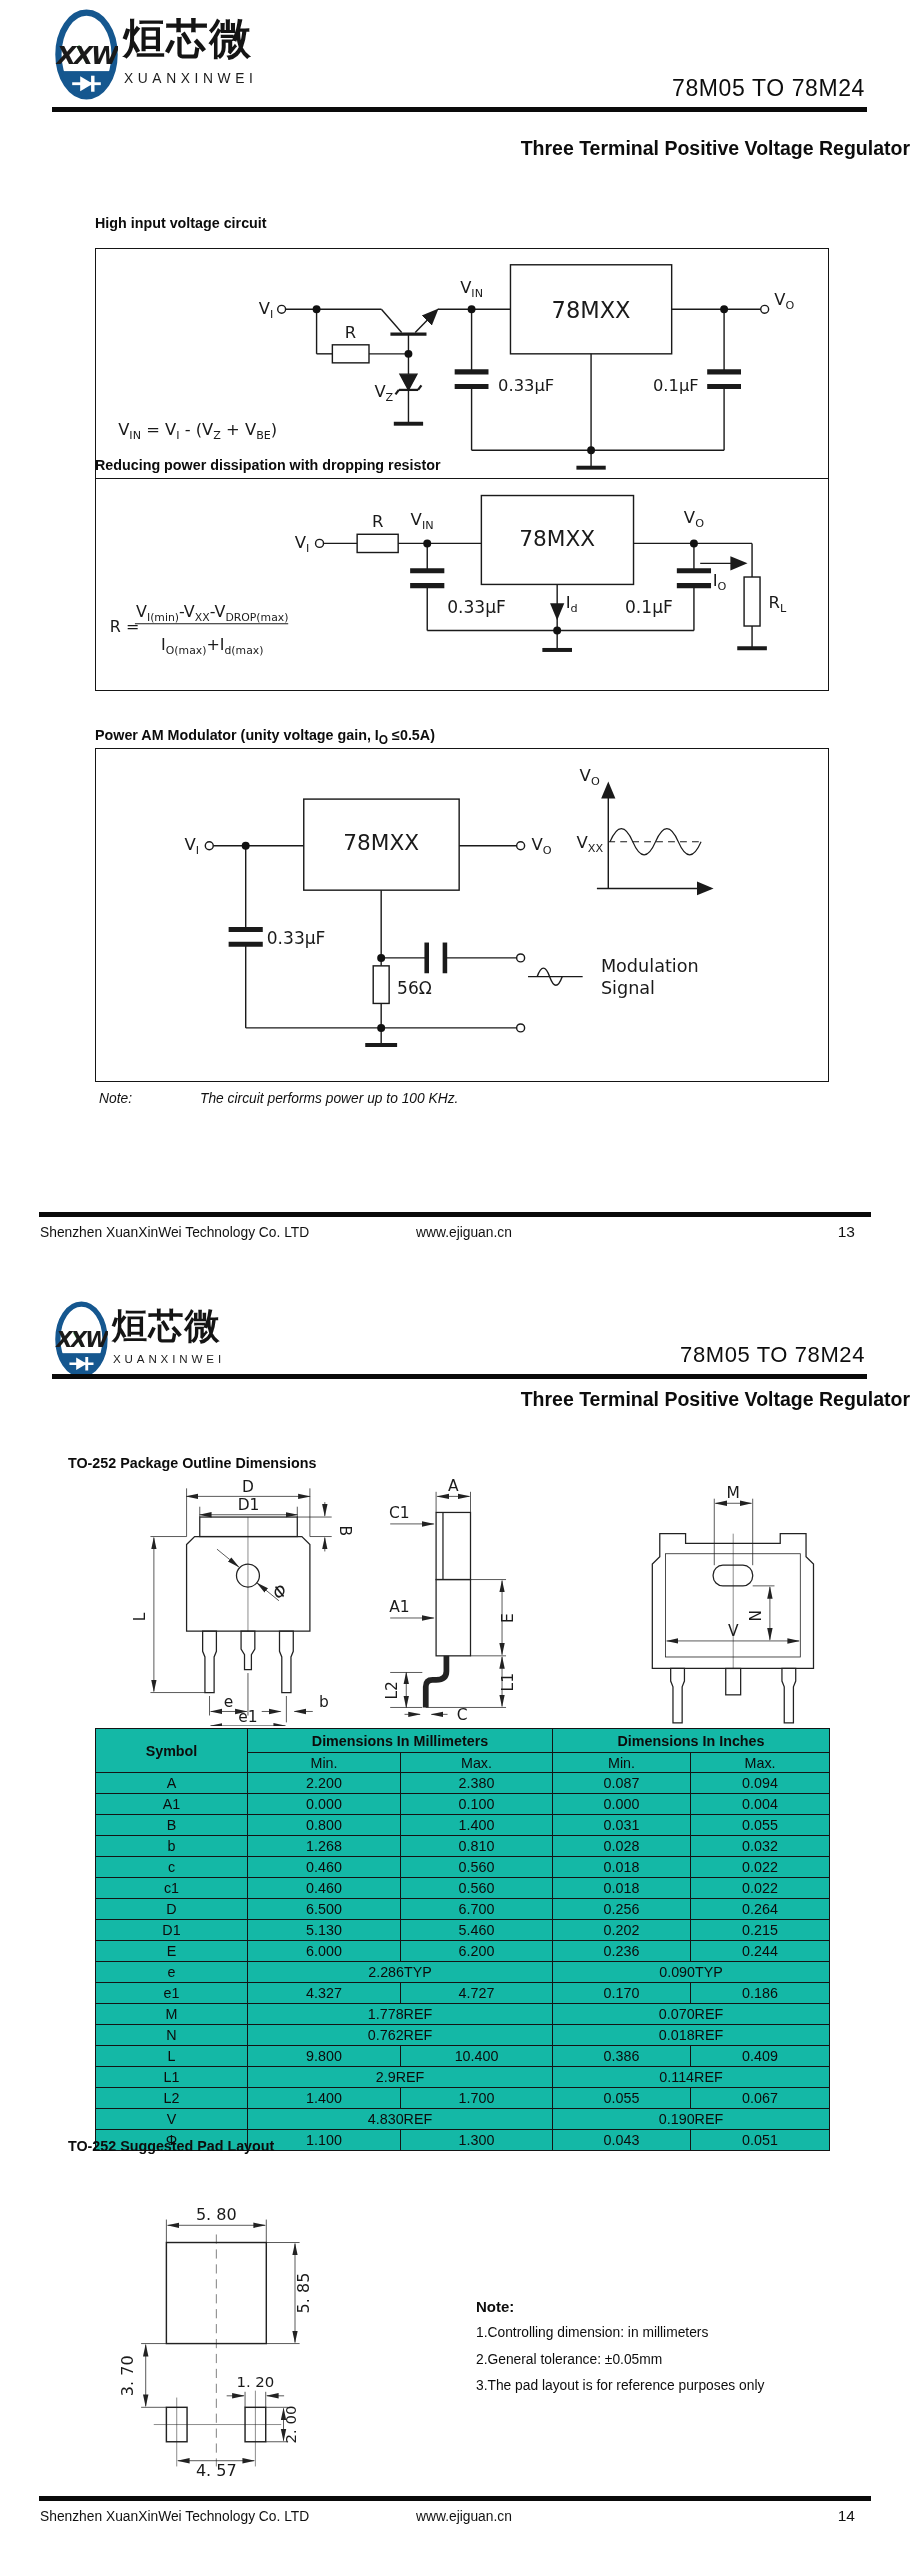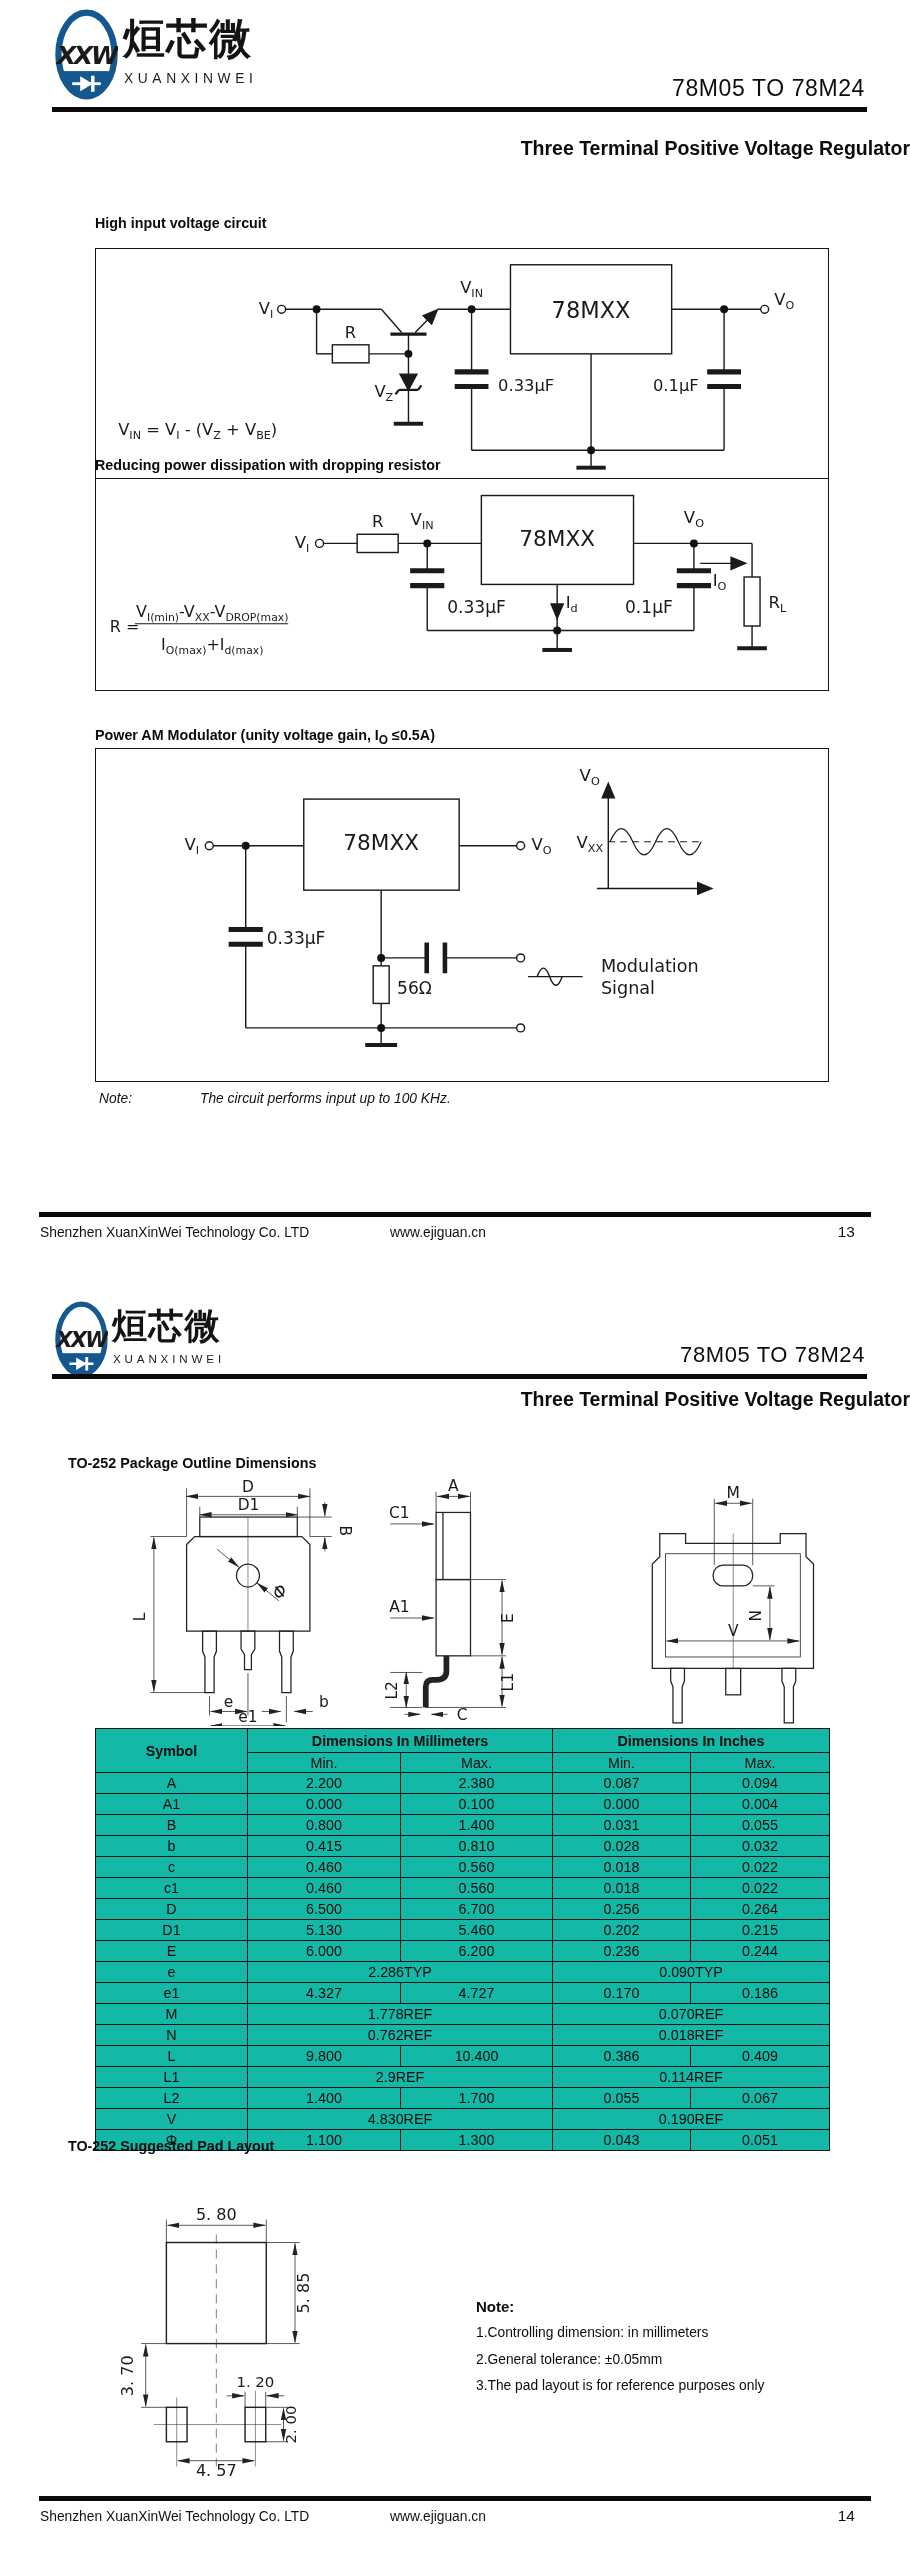--- a/index.html
+++ b/index.html
@@ -8,21 +8,21 @@
   .page{position:absolute;left:0;width:910px;}
   .abs{position:absolute;}
   .hrule{position:absolute;background:#0a0a0a;height:5.2px;}
   .doc-title{position:absolute;left:0;width:100%;text-align:right;
              font-size:19.5px;font-weight:bold;color:#0c0c0c;}
   .part-range{position:absolute;right:45px;font-size:23px;color:#0d0d0d;letter-spacing:0.6px;}
   .sec-heading{position:absolute;font-size:14.3px;font-weight:bold;color:#0c0c0c;}
   .cbox{position:absolute;border:1.1px solid #151515;background:#fff;}
   .note-line{position:absolute;font-size:13.8px;font-style:italic;color:#111;}
   .footer-company{position:absolute;left:40px;font-size:13.8px;}
-  .footer-site{position:absolute;left:390px;font-size:13.8px;}
+  .footer-site{position:absolute;left:416px;font-size:13.8px;}
   .footer-page{position:absolute;right:55px;font-size:15.5px;}
   
   .logo{position:absolute;height:92px;}
   .logo-cn{position:absolute;left:68px;top:9.2px;font-size:42px;font-weight:bold;color:#141414;letter-spacing:1.1px;line-height:1;}
   .logo-en{position:absolute;left:69px;top:62px;font-size:13.8px;color:#1c1c1c;letter-spacing:4.6px;}
   
   table.dims{position:absolute;left:95px;width:734px;border-collapse:collapse;
              table-layout:fixed;text-align:center;font-size:14.3px;color:#0c0c0c;background:#14b8a6;}
   table.dims th,table.dims td{border:1.1px solid #141414;padding:1.7px 1.1px;font-weight:normal;}
   table.dims th{font-weight:bold;}
@@ -251,21 +251,21 @@
           <text x="888" y="174" text-anchor="end"><tspan>V</tspan><tspan font-size="68%" dy="7">XX</tspan></text>
           <text x="297" y="343" font-size="30">0.33µF</text>
           <text x="526" y="430" font-size="30">56Ω</text>
           <text x="884" y="392" font-size="31">Modulation</text>
           <text x="884" y="430" font-size="31">Signal</text>
         </g>
       </svg>
     </div>
 
     <div class="note-line" style="left:99px;top:1091px;">Note:</div>
-    <div class="note-line" style="left:200px;top:1091px;">The circuit performs input up to 100 KHz.</div>
+    <div class="note-line" style="left:200px;top:1091px;">The circuit performs power up to 100 KHz.</div>
 
     <div class="hrule" style="left:39px;top:1212px;width:832px;height:4.6px;"></div>
     <div class="footer-company" style="top:1225px;">Shenzhen XuanXinWei Technology Co. LTD</div>
     <div class="footer-site" style="top:1225px;">www.ejiguan.cn</div>
     <div class="footer-page" style="top:1223px;">13</div>
   </div>
 
   <div class="page" style="top:1285px;height:1291px;">
 
     <div class="logo" style="left:55px;top:16px;width:241px;transform:scale(0.84);transform-origin:top left;">
@@ -439,21 +439,21 @@
           </tr>
           <tr style="height: 21px;">
             <td>B</td>
             <td>0.800</td>
             <td>1.400</td>
             <td>0.031</td>
             <td>0.055</td>
           </tr>
           <tr style="height: 21px;">
             <td>b</td>
-            <td>0.415</td>
+            <td>1.268</td>
             <td>0.810</td>
             <td>0.028</td>
             <td>0.032</td>
           </tr>
           <tr style="height: 21px;">
             <td>c</td>
             <td>0.460</td>
             <td>0.560</td>
             <td>0.018</td>
             <td>0.022</td>

